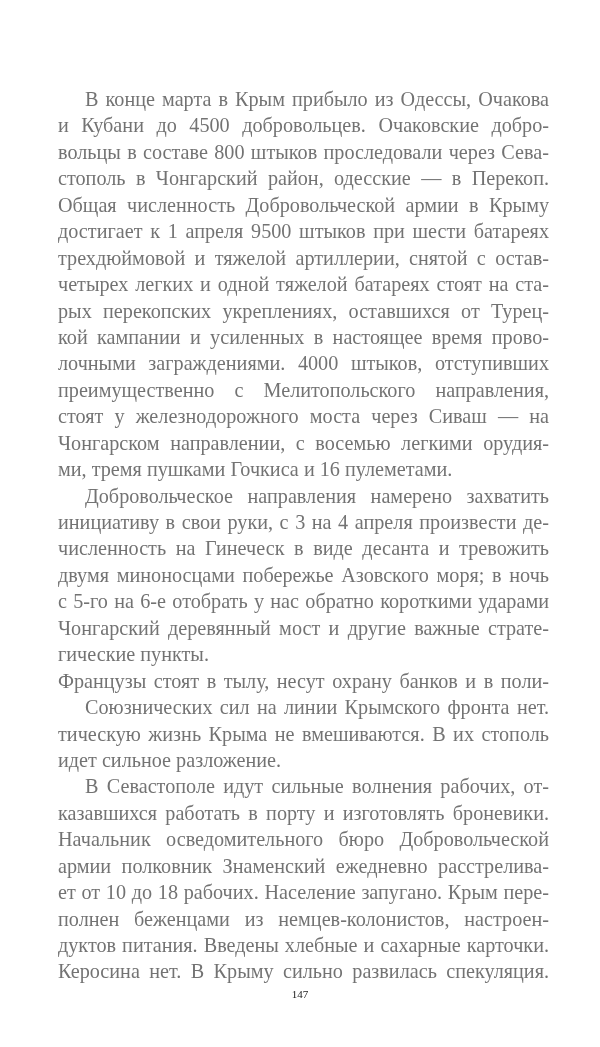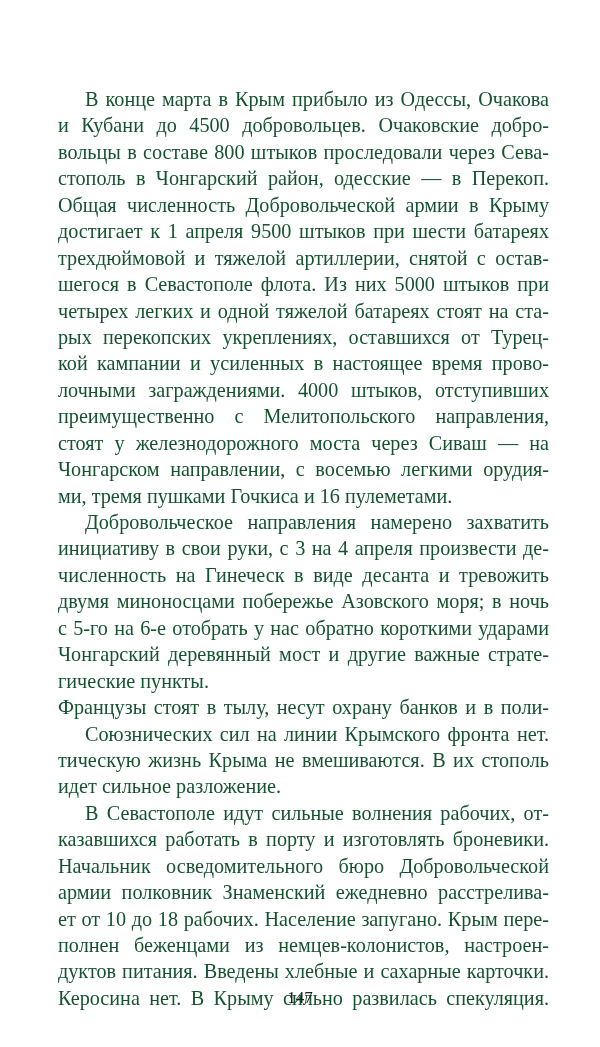--- a/index.html
+++ b/index.html
@@ -1,42 +1,41 @@
 <!DOCTYPE html>
 <html><head>
   <meta charset="utf-8">
   <style>
     html, body { margin: 0; padding: 0; background: #ffffff; }
     body { width: 600px; height: 1047px; position: relative; overflow: hidden; }
     .page {
       position: absolute; left: 58px; top: 86px; width: 491px;
       font-family: "Liberation Serif", "DejaVu Serif", serif;
-      font-size: 20.2px; line-height: 26.45px; color: #14532d;
+      font-size: 20.2px; line-height: 26.45px; color: #737373;
     }
     .line { display: block; white-space: nowrap; text-align: justify; text-align-last: justify; height: 26.45px; overflow: visible; }
     .line.last { text-align-last: left; }
     .line.indent { padding-left: 27px; }
     .pagenum {
       position: absolute; left: 0; width: 600px; top: 988px; text-align: center;
-      font-family: "Liberation Serif", "DejaVu Serif", serif; font-size: 17px; color: #1a1a1a;
+      font-family: "Liberation Serif", "DejaVu Serif", serif; font-size: 11px; color: #1a1a1a;
     }
   </style>
 </head>
 <body>
 
 <div class="page">
   <div>
     <span class="line indent">В конце марта в Крым прибыло из Одессы, Очакова</span>
     <span class="line">и Кубани до 4500 добровольцев. Очаковские добро-</span>
     <span class="line">вольцы в составе 800 штыков проследовали через Сева-</span>
     <span class="line">стополь в Чонгарский район, одесские — в Перекоп.</span>
     <span class="line">Общая численность Добровольческой армии в Крыму</span>
     <span class="line">достигает к 1 апреля 9500 штыков при шести батареях</span>
     <span class="line">трехдюймовой и тяжелой артиллерии, снятой с остав-</span>
-    <span class="line">шегося в Севастополе флота. Из них 5000 штыков при</span>
     <span class="line">четырех легких и одной тяжелой батареях стоят на ста-</span>
     <span class="line">рых перекопских укреплениях, оставшихся от Турец-</span>
     <span class="line">кой кампании и усиленных в настоящее время прово-</span>
     <span class="line">лочными заграждениями. 4000 штыков, отступивших</span>
     <span class="line">преимущественно с Мелитопольского направления,</span>
     <span class="line">стоят у железнодорожного моста через Сиваш — на</span>
     <span class="line">Чонгарском направлении, с восемью легкими орудия-</span>
     <span class="line last">ми, тремя пушками Гочкиса и 16 пулеметами.</span>
   </div>
   <div>

